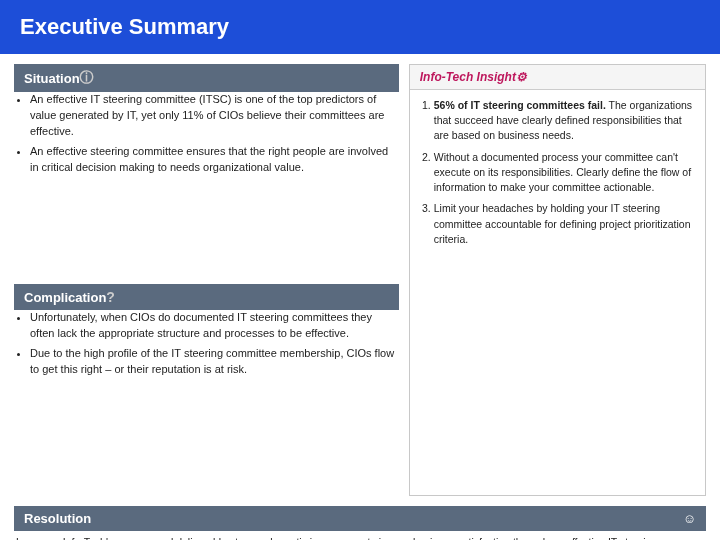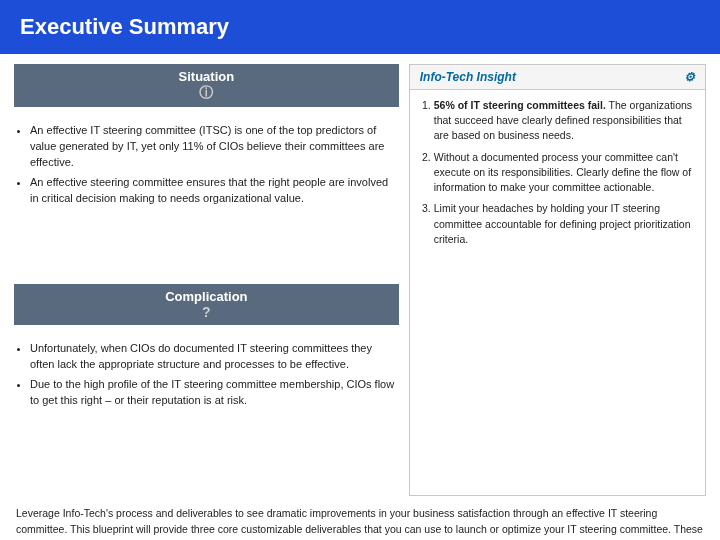--- a/index.html
+++ b/index.html
@@ -44,33 +44,32 @@
       display: flex;
       flex-direction: column;
     }
 
     .section-header {
       background: #5a6a7e;
       color: #fff;
       padding: 5px 10px;
       display: flex;
       align-items: center;
-      justify-content: flex-end;
+      justify-content: flex-start;
       font-weight: bold;
       font-size: 13px;
-      flex-direction: column;
     }
 
     .section-icon {
       font-size: 14px;
       color: #ccc;
     }
 
     .section-body {
-      padding: 16px 4px 6px 4px;
+      padding: 0 4px 6px 4px;
       font-size: 11px;
       color: #222;
       line-height: 1.45;
     }
 
     .section-body ul {
       padding-left: 12px;
     }
 
     .section-body ul li {
@@ -81,24 +80,23 @@
       border: 1px solid #c8c8c8;
       height: 100%;
     }
 
     .insight-header {
       background: #f5f5f5;
       border-bottom: 1px solid #ccc;
       padding: 5px 10px;
       display: flex;
       align-items: center;
-      justify-content: space-between;
       font-style: italic;
       font-size: 12px;
-      color: #0369a1;
+      color: #be185d;
       font-weight: bold;
     }
 
     .insight-body {
       padding: 8px 10px;
       font-size: 10.5px;
       color: #222;
       line-height: 1.45;
     }
 
@@ -207,17 +205,21 @@
             <span>Limit your headaches by holding your IT steering committee accountable for defining project prioritization criteria.</span>
           </li>
         </ol>
       </div>
     </div>
   </div>
 
 </div>
 
 <div class="resolution-section">
+  <div class="resolution-header">
+    <span>Resolution</span>
+    <span>☺</span>
+  </div>
   <div class="resolution-body">
     <p class="res-intro">Leverage Info-Tech's process and deliverables to see dramatic improvements in your business satisfaction through an effective IT steering committee. This blueprint will provide three core customizable deliverables that you can use to launch or optimize your IT steering committee. These include:</p>
 
   </div>
 </div>
 
 </body></html>

